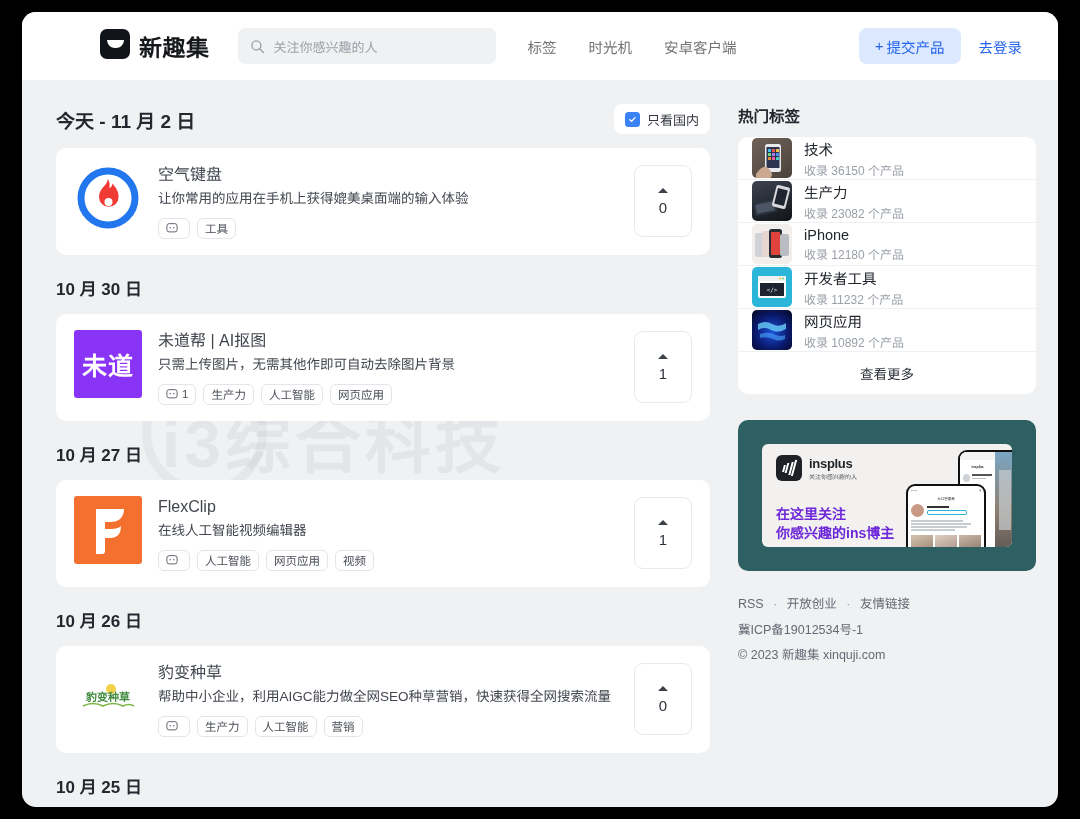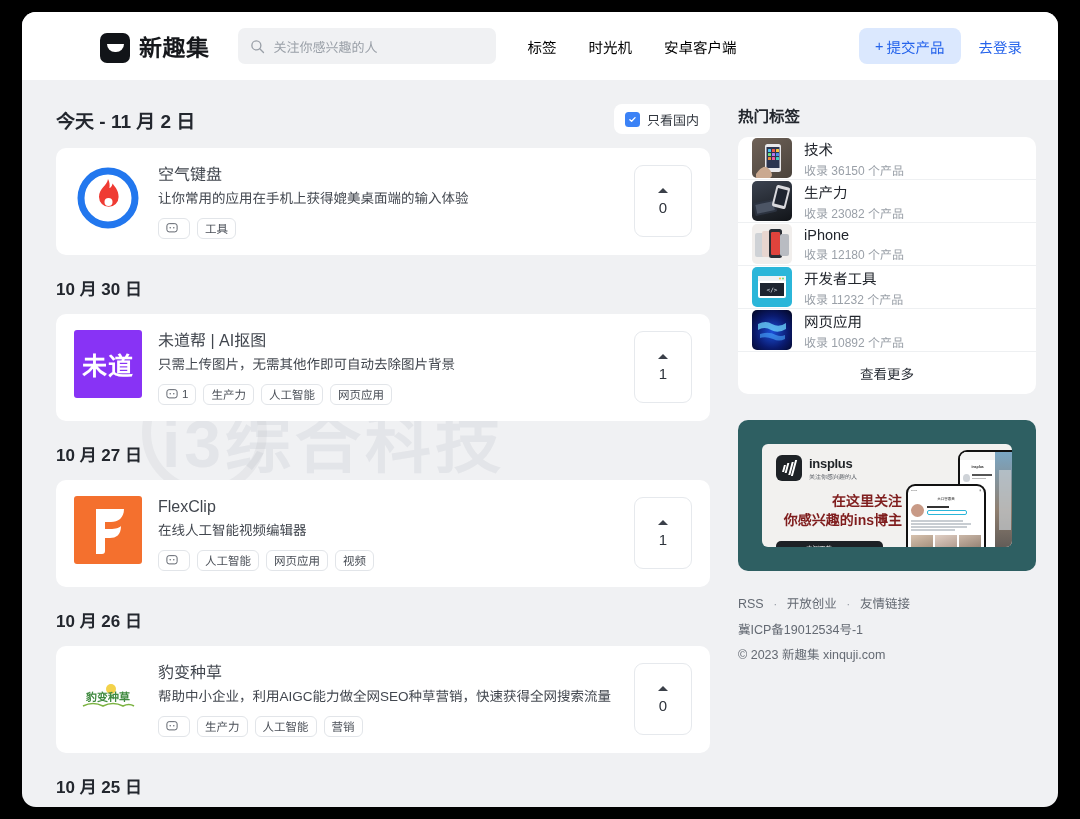--- a/index.html
+++ b/index.html
@@ -20,21 +20,21 @@
   }
   
   .header {
     height: 68px;
     background: #ffffff;
     display: flex;
     align-items: center;
     padding: 0 36px 0 34px;
     position: relative;
   }
-  .brand { display: flex; align-items: flex-end; gap: 9px; flex: 0 0 auto; padding-left: 44px; }
+  .brand { display: flex; align-items: flex-start; gap: 9px; flex: 0 0 auto; padding-left: 44px; }
   .logo-mark {
     width: 30px; height: 30px;
     background: #111418;
     border-radius: 7px;
     display: flex; align-items: center; justify-content: center;
   }
   .logo-bowl {
     width: 17px; height: 8.5px;
     background: #ffffff;
     border-radius: 0 0 9px 9px;
@@ -60,21 +60,21 @@
     font-size: 13px;
     color: #9aa0a8;
   }
   .nav {
     display: flex; align-items: center;
     margin-left: 32px;
     gap: 32px;
   }
   .nav a {
     font-size: 14.5px;
-    color: #000000;
+    color: #737373;
     text-decoration: none;
     white-space: nowrap;
   }
   .header-right {
     margin-left: auto;
     display: flex; align-items: center;
     gap: 18px;
   }
   .submit-btn {
     background: #dbe8fe;
@@ -275,22 +275,22 @@
     width: 26px; height: 26px;
     background: #1e2226;
     border-radius: 6px;
     display: flex; align-items: center; justify-content: center;
     gap: 1.5px;
   }
   .ad-bar { width: 2px; background: #fff; transform: skewX(-15deg); }
   .ad-name { font-size: 13px; font-weight: 700; color: #1e2226; letter-spacing: -0.3px; }
   .ad-sub { font-size: 6px; color: #5c6168; margin-top: 1px; }
   .ad-head {
-    font-size: 14px; font-weight: 700; color: #7f1d1d;
-    line-height: 1.35; margin-top: 11px; text-align: right;
+    font-size: 14px; font-weight: 700; color: #6d28d9;
+    line-height: 1.35; margin-top: 24px;
   }
   .ad-store {
     margin-top: 11px;
     background: #1d2126;
     border-radius: 5px;
     width: 107px; height: 30px;
     display: flex; align-items: center;
     gap: 6px; padding-left: 9px;
   }
   .ad-store-txt { color: #fff; line-height: 1; }

